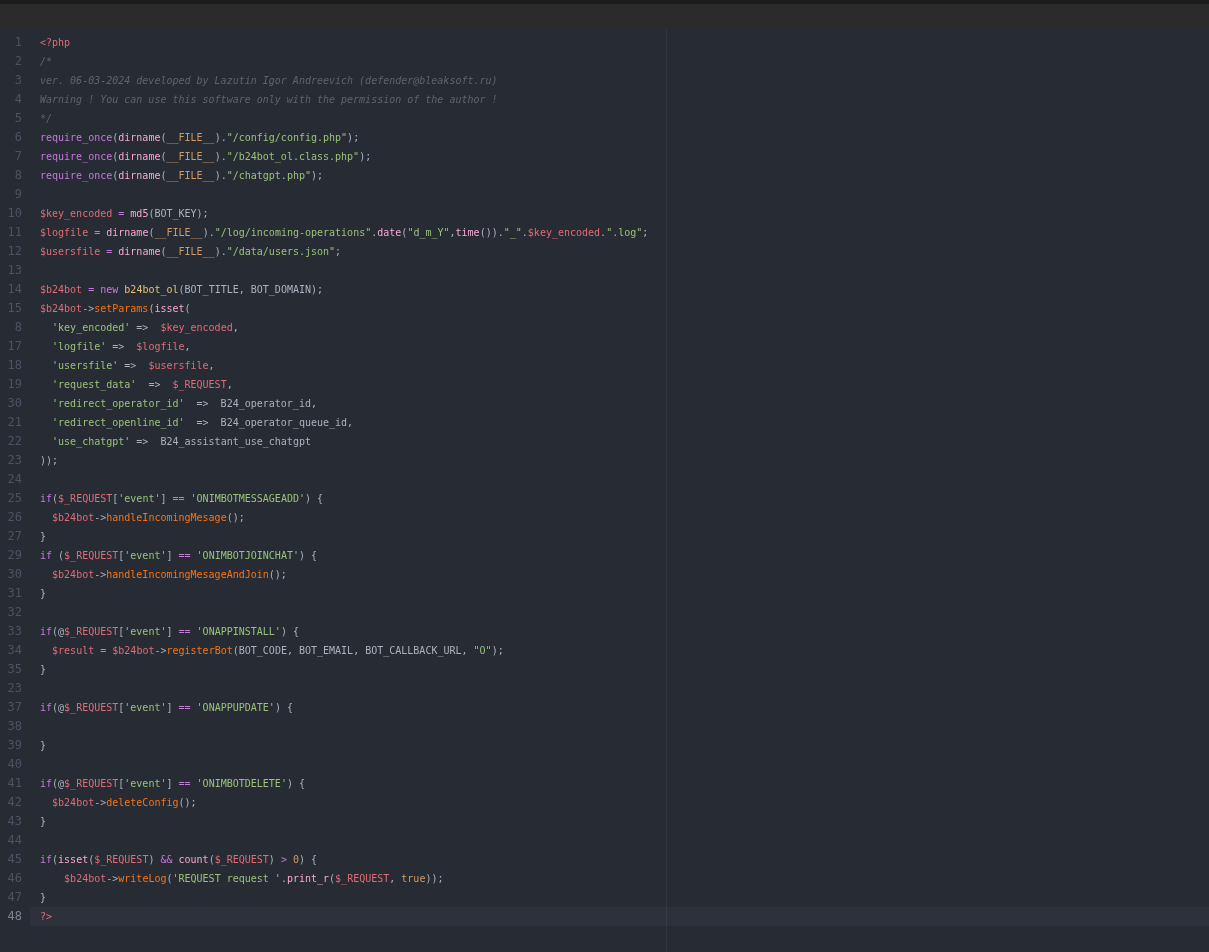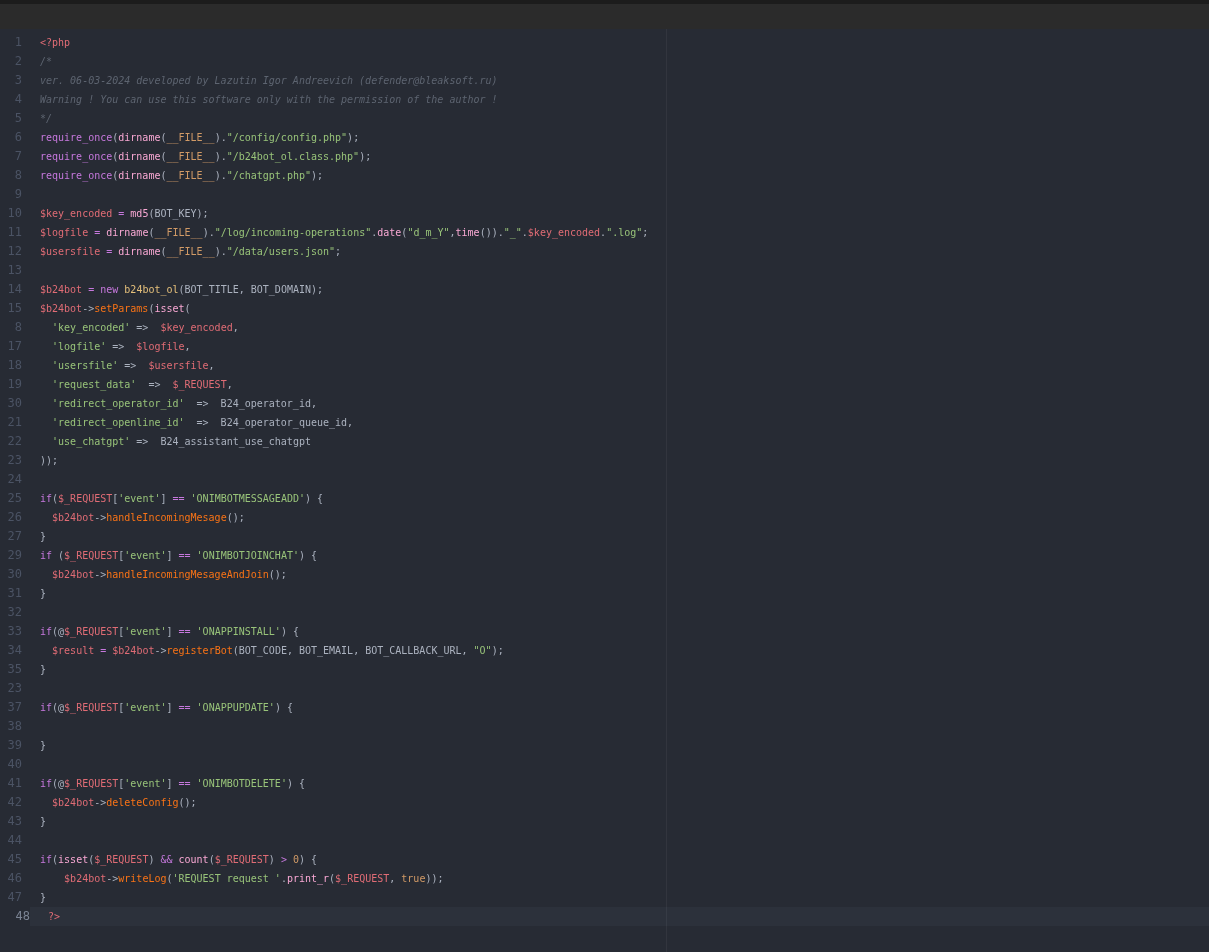--- a/index.html
+++ b/index.html
@@ -6,21 +6,21 @@
   body{width:1209px;height:952px;overflow:hidden;font-family:"DejaVu Sans Mono",monospace;}
   .window{width:1209px;height:952px;display:flex;flex-direction:column;}
   .top-edge{height:4px;background:#1c1c1c;flex:none;}
   .titlebar{height:25px;background:#2b2b2b;flex:none;}
   .editor{position:relative;flex:1;background:#272b34;overflow:hidden;padding-top:4px;box-sizing:border-box;}
   .ruler{position:absolute;left:666px;top:0;bottom:0;width:1px;background:rgba(255,255,255,0.05);z-index:3;pointer-events:none;}
   .lines{position:relative;z-index:1;}
   .row{display:flex;height:19px;line-height:19px;white-space:pre;}
   .row.active{background:linear-gradient(90deg,transparent 0,transparent 30px,#2c313b 30px,#2c313b 100%);}
   .ln{width:22px;flex:none;text-align:right;color:#4b5364;font-size:12px;user-select:none;}
-  .row.active .ln{color:#7b8494;padding-left:8px;}
+  .row.active .ln{color:#7b8494;}
   .code{padding-left:18px;font-size:10px;color:#abb2bf;}
   .tok-com{color:#5d6470;font-style:italic;}
   .tok-red{color:#e06c75;}
   .tok-pur{color:#c678dd;}
   .tok-grn{color:#98c379;}
   .tok-cyn{color:#f9a8d4;}
   .tok-org{color:#d19a66;}
   .tok-yel{color:#e5c07b;}
   .tok-blu{color:#f97316;}
   .tok-wht{color:#abb2bf;}

